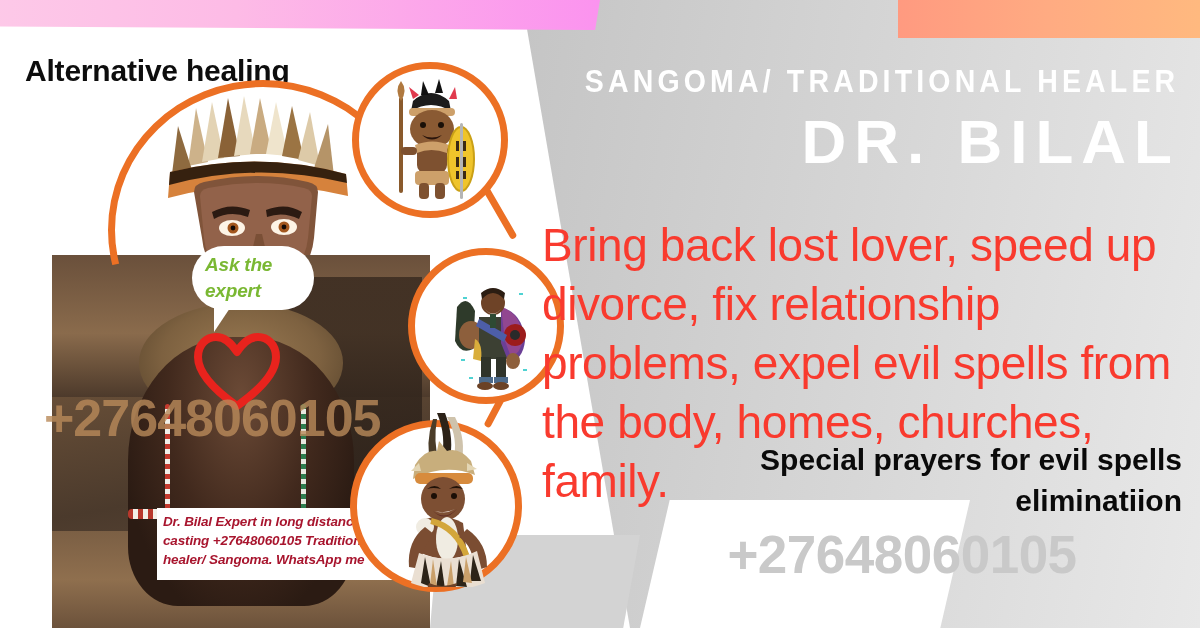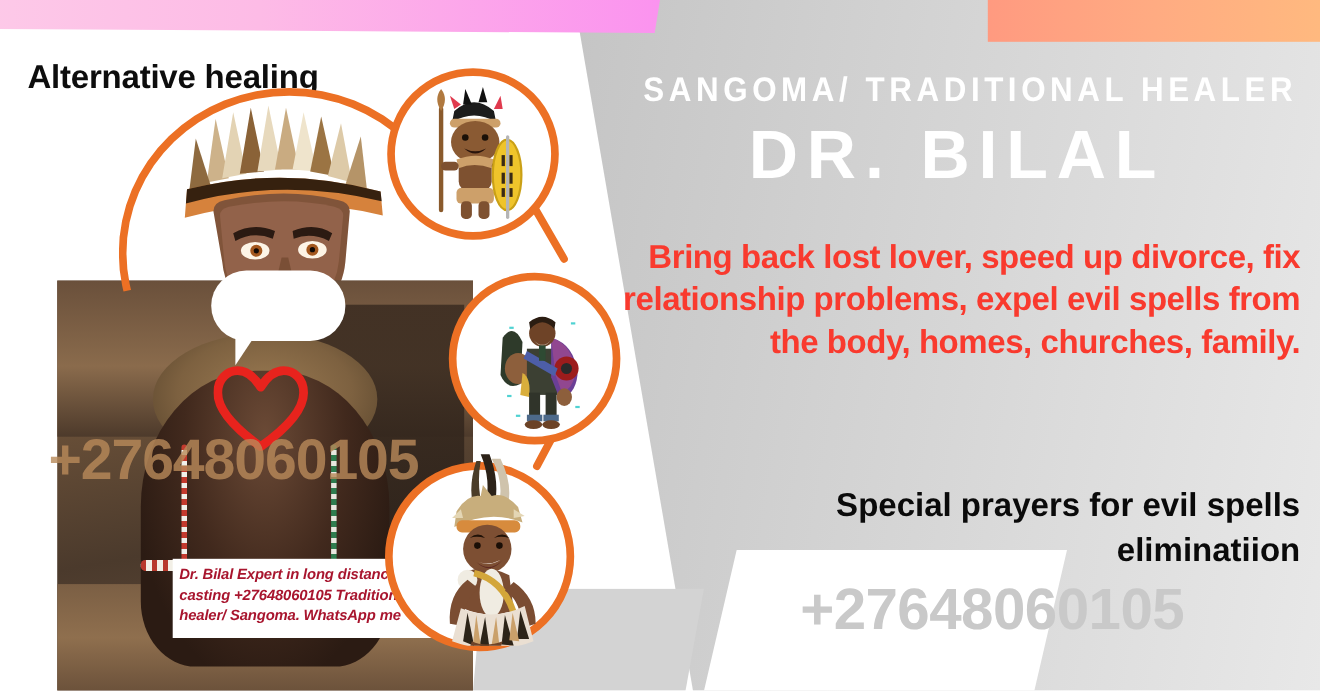--- a/index.html
+++ b/index.html
@@ -135,26 +135,26 @@
 
   
   .kicker {
     position:absolute; left:560px; top:64px; width:620px;
     text-align:center; color:#ffffff; font-size:31px; font-weight:bold;
     letter-spacing:4.5px; transform:scaleX(.92); transform-origin:center;
     white-space:nowrap;
   }
   .brand {
     position:absolute; left:560px; top:106px; width:620px;
-    text-align:center; color:#ffffff; font-size:62px; font-weight:bold;
+    text-align:right; color:#ffffff; font-size:62px; font-weight:bold;
     letter-spacing:8px; white-space:nowrap;
   }
   .services {
     position:absolute; left:542px; top:216px; width:640px;
-    text-align:right; color:#f93a2e; font-size:30px; font-weight:bold;
+    text-align:left; color:#f93a2e; font-size:46px; font-weight:normal;
     line-height:1.28; letter-spacing:-.4px;
   }
   .prayers {
     position:absolute; left:612px; top:440px; width:570px;
     text-align:right; color:#0a0a0a; font-size:30px; font-weight:bold;
     line-height:1.35;
   }
   .phone-watermark {
     position:absolute; left:612px; top:524px; width:580px;
     text-align:center; color:#c9c9c9; font-size:53px; font-weight:bold;
@@ -229,20 +229,21 @@
     <div class="ph-band-r"></div>
   </div>
 
   <div class="heart">
     <svg viewBox="0 0 86 78" width="86" height="78">
       <path d="M43 74 C12 52 4 36 4 25 C4 12 13 5 22 5 C31 5 38 12 43 20 C48 12 55 5 64 5 C73 5 82 12 82 25 C82 36 74 52 43 74 Z" fill="none" stroke="#e8231d" stroke-width="8" stroke-linejoin="round"></path>
     </svg>
   </div>
 
   <div class="bubble"></div>
+  <div class="bubble-text">Ask the expert</div>
 
   <div class="photo-watermark">+27648060105</div>
 
   <div class="caption-box"></div>
   <div class="caption-text">Dr. Bilal Expert in long distance spell casting +27648060105 Traditional healer/ Sangoma. WhatsApp me</div>
 
   <div class="big-arc"></div>
   <div class="conn conn-1"></div>
   <div class="conn conn-2"></div>
 

